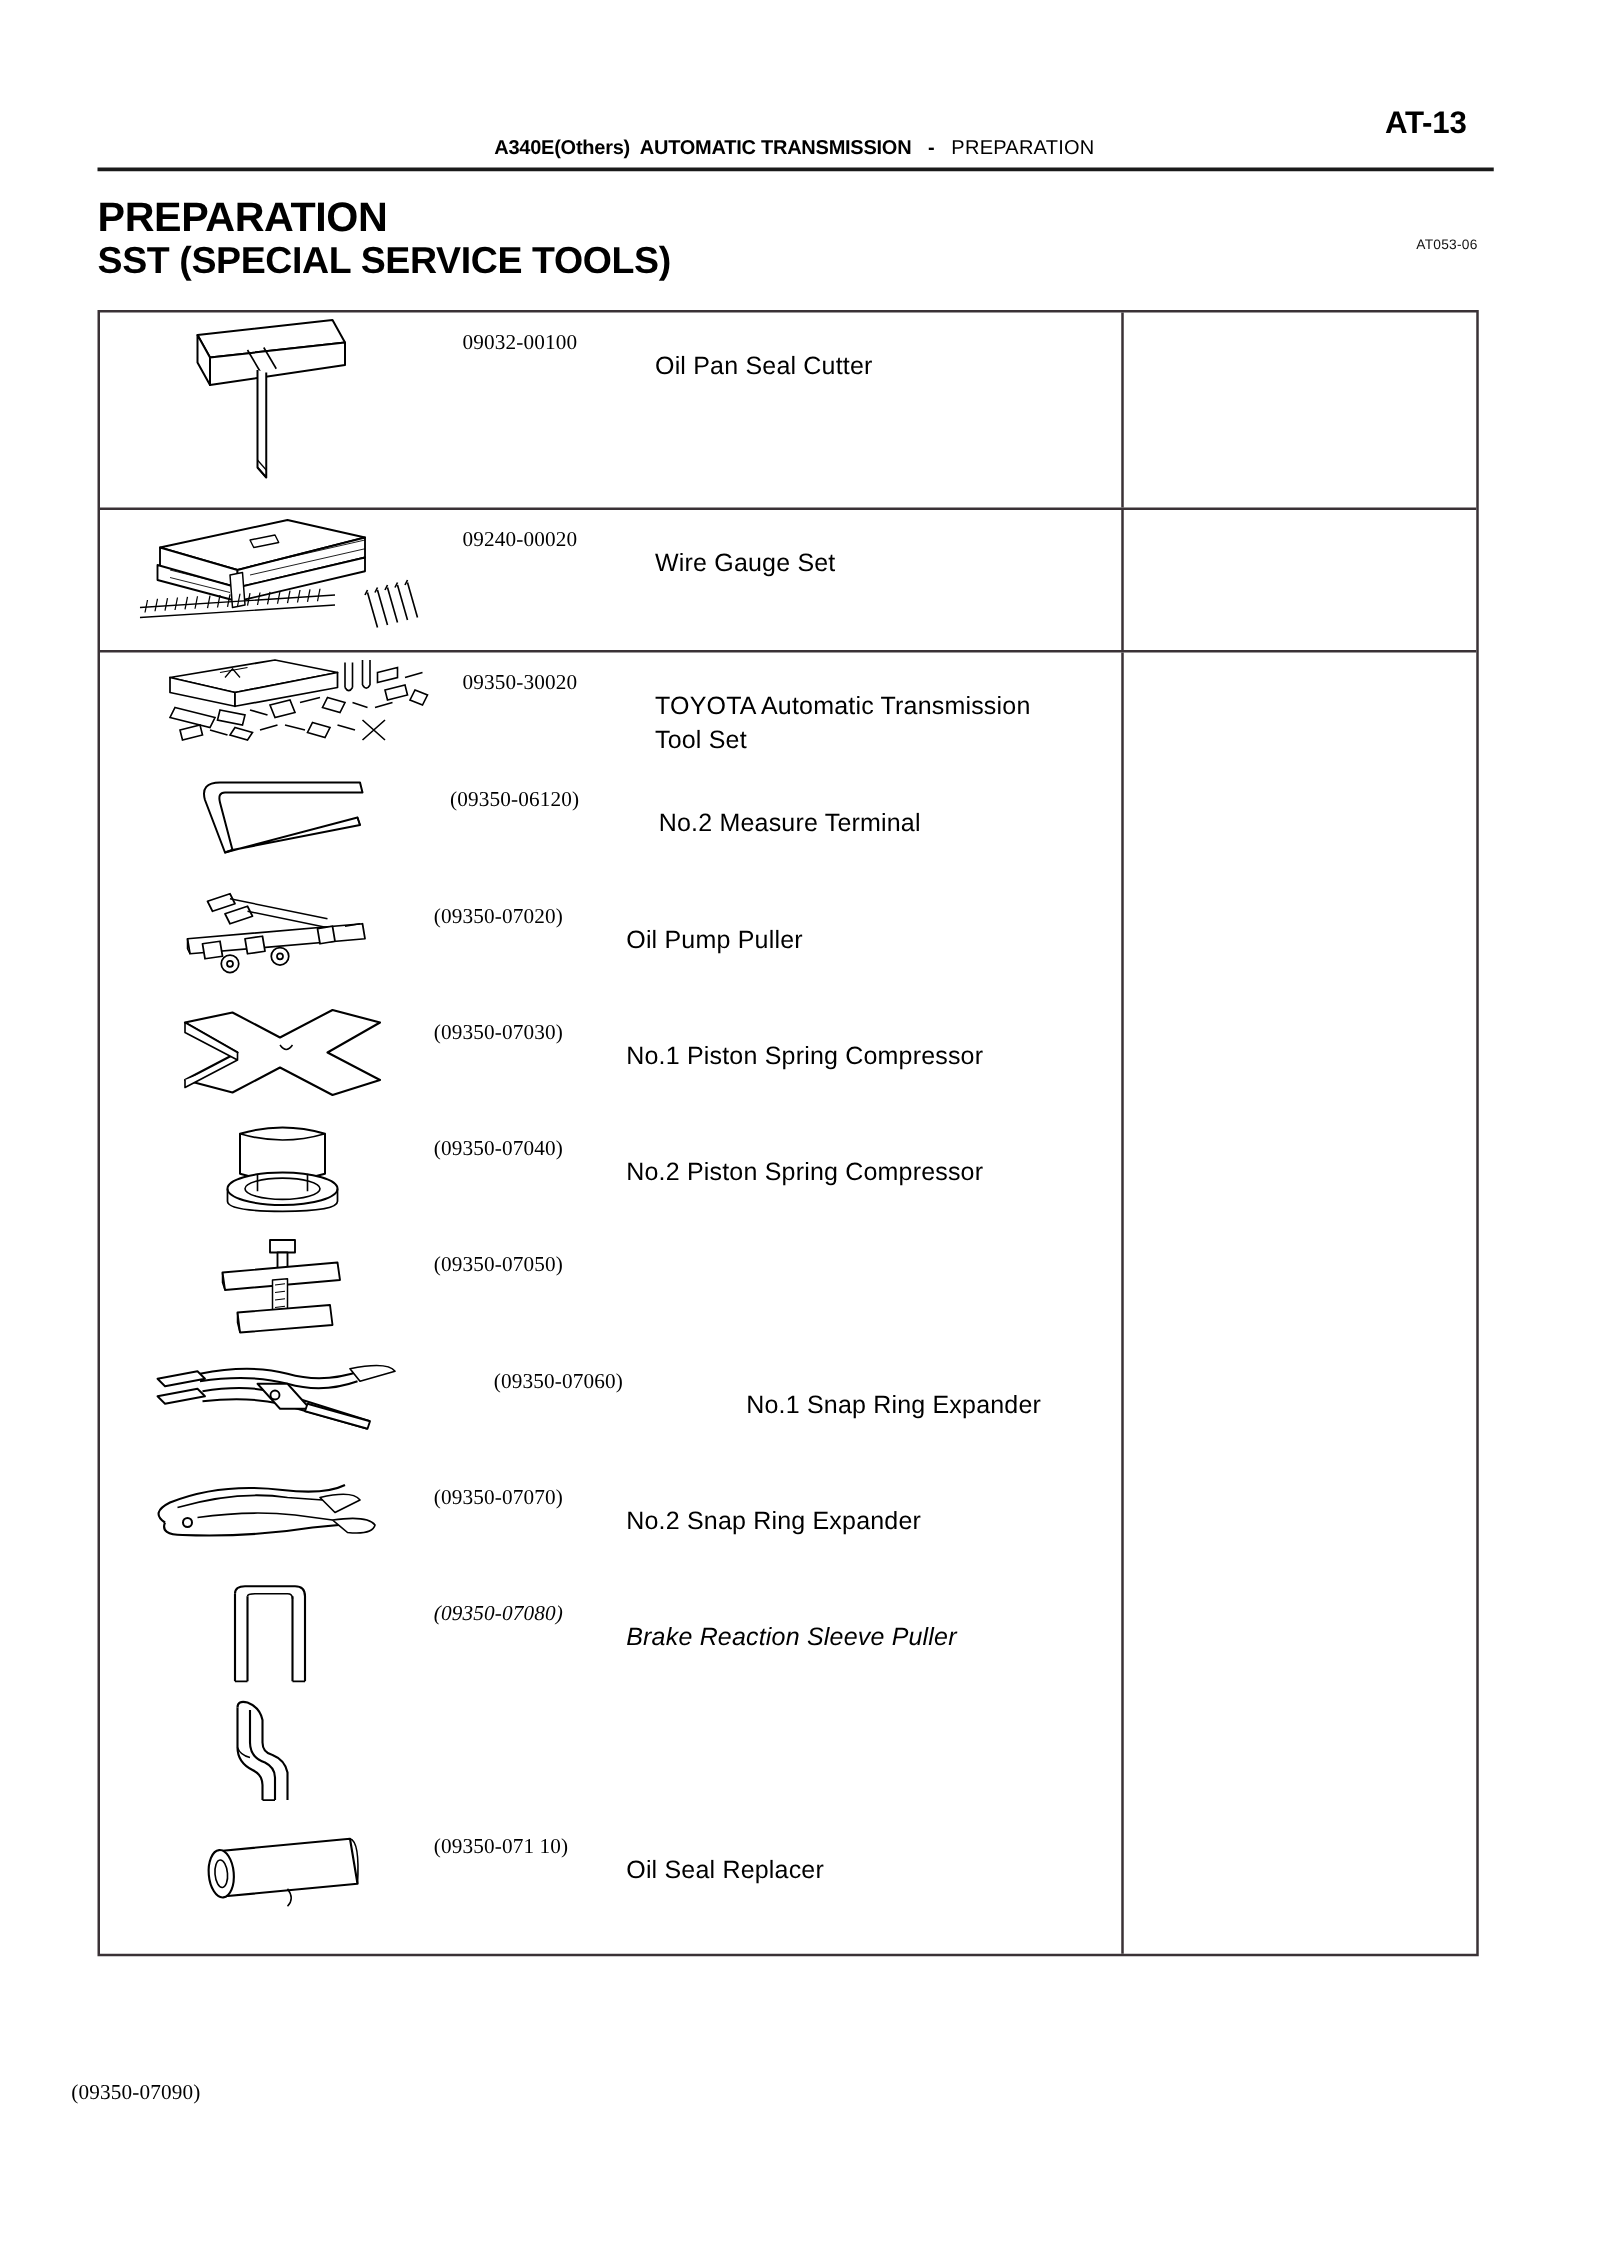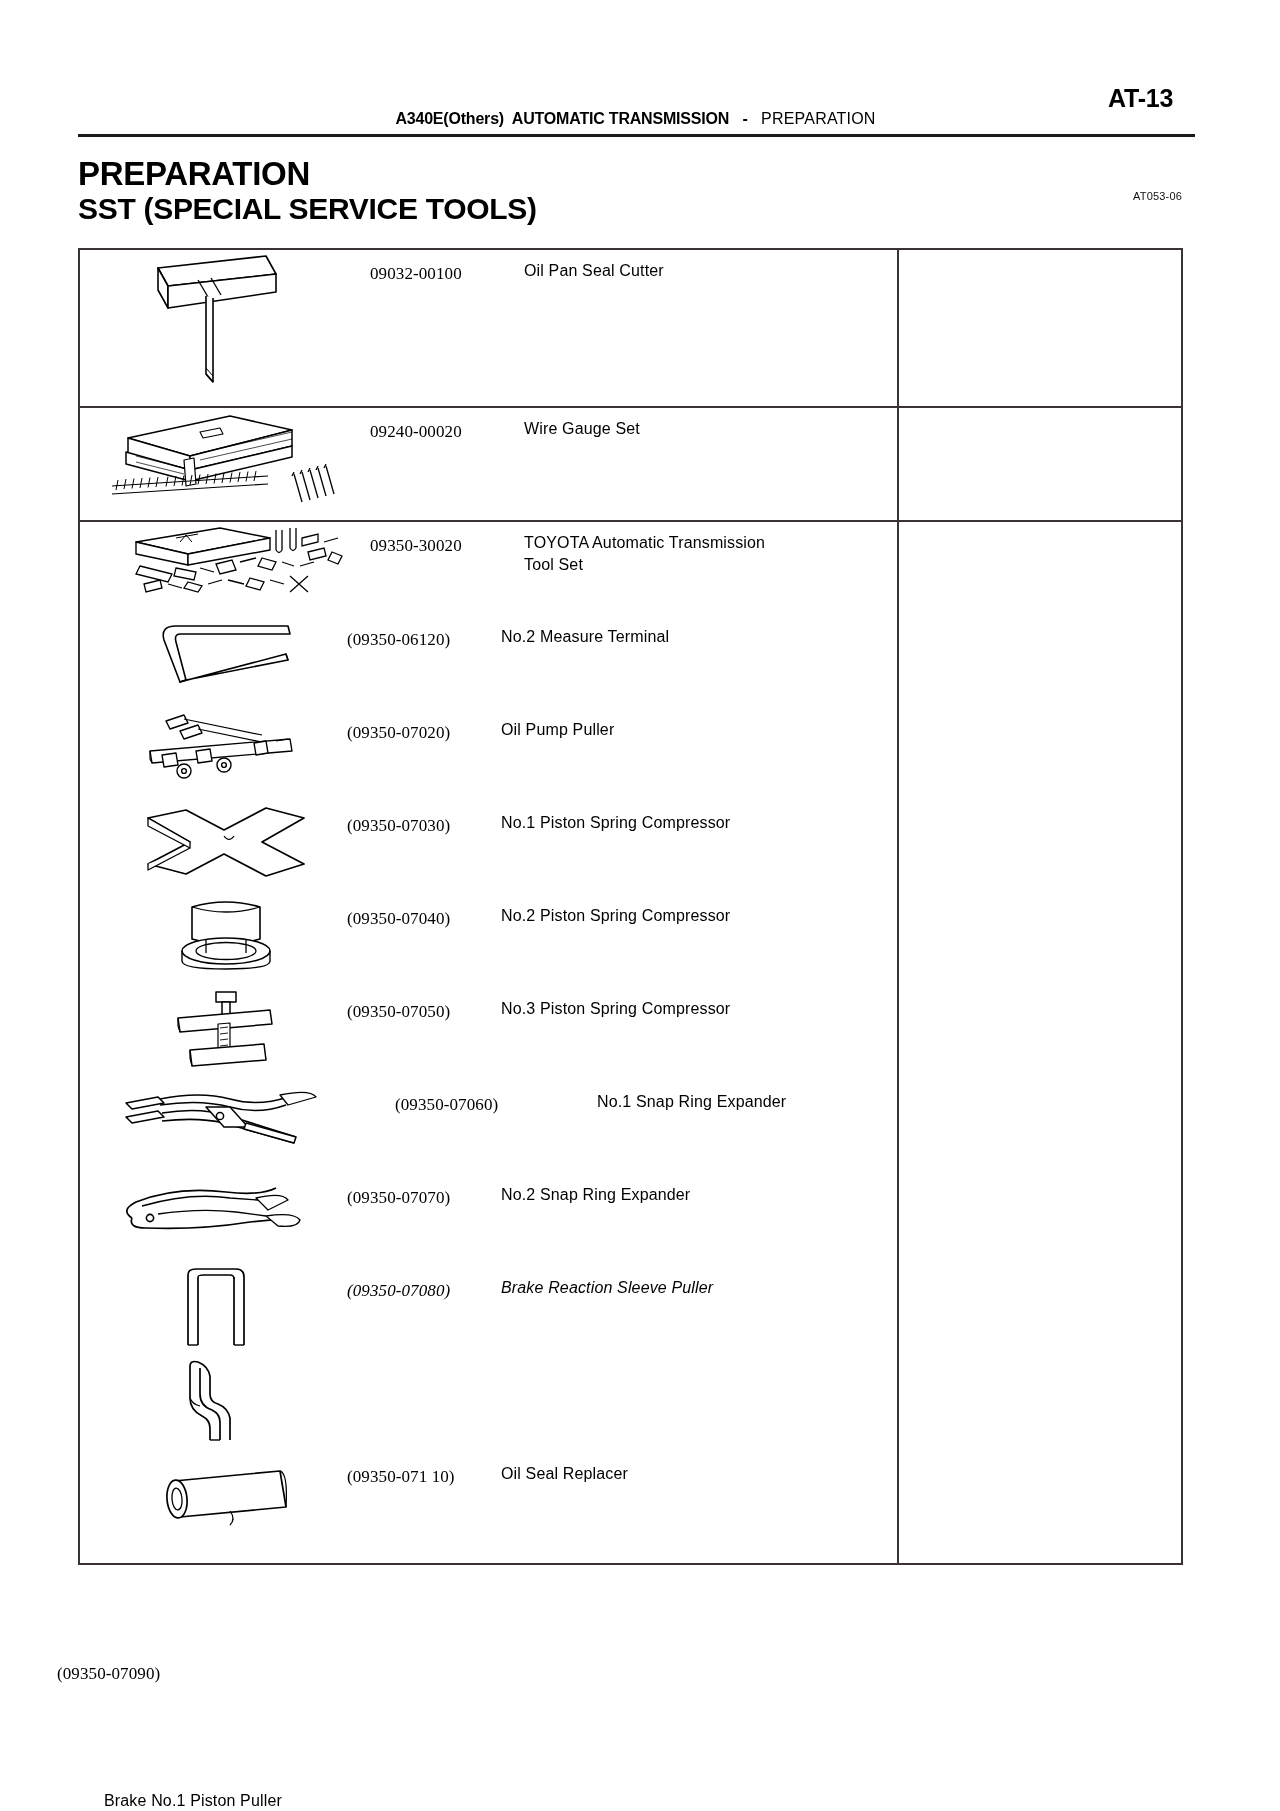--- a/index.html
+++ b/index.html
@@ -130,24 +130,24 @@
     box-sizing: border-box;
   }
   .partno.sub {
     width: 130px;
     flex: 0 0 130px;
     margin-left: -23px;
     padding-left: 0;
   }
   .desc {
     flex: 1 1 auto;
-    font-size: 16px;
+    font-size: 20px;
     line-height: 1.35;
     letter-spacing: 0.15px;
-    padding-top: 10px;
+    padding-top: 30px;
     padding-left: 24px;
     box-sizing: border-box;
   }
   .desc .l2 { display: block; }
 </style>
 </head>
 <body>
 
 <div class="page">
 
@@ -302,21 +302,21 @@
                 </g>
               </svg>
             </div>
             <div class="partno">09350-30020</div>
             <div class="desc">
               <span>TOYOTA Automatic Transmission</span>
               <span class="l2">Tool Set</span>
             </div>
           </div>
 
-          <div class="item" style="height:93px;">
+          <div class="item" style="height:93px;gap:13px;">
             <div class="fig">
               <svg width="290" height="90" viewBox="0 0 290 90">
                 <g fill="none" stroke="#000" stroke-width="1.6" stroke-linejoin="round" stroke-linecap="round">
                   <path d="M84 24 Q80 10 96 10 L208 10 L210 18 L100 18 Q94 18 96 26 L106 64 L100 66 Z" fill="#fff"></path>
                   <path d="M100 66 L106 64 L208 44 L206 38 Z" fill="#fff"></path>
                   <path d="M206 38 L208 44" stroke-width="1.2"></path>
                 </g>
               </svg>
             </div>
             <div class="partno sub">(09350-06120)</div>
@@ -398,23 +398,20 @@
                   <path d="M98 30 L190 22 L192 36 L100 44 Z" fill="#fff"></path>
                   <path d="M98 30 L98 38 L100 44" stroke-width="1.2"></path>
                   <path d="M138 36 L150 35 L150 66 L138 67 Z" fill="#fff" stroke-width="1.2"></path>
                   <path d="M140 40 L148 39 M140 46 L148 45 M140 52 L148 51 M140 58 L148 57" stroke-width="0.9"></path>
                   <path d="M110 62 L184 56 L186 72 L112 78 Z" fill="#fff"></path>
                   <path d="M110 62 L110 70 L112 78" stroke-width="1.2"></path>
                 </g>
               </svg>
             </div>
             <div class="partno sub">(09350-07050)</div>
-            <div class="desc">
-              <span>No.3 Piston Spring Compressor</span>
-            </div>
           </div>
 
           <div class="item" style="height:93px;gap:48px;">
             <div class="fig">
               <svg width="290" height="90" viewBox="0 0 290 90">
                 <g fill="none" stroke="#000" stroke-width="1.5" stroke-linejoin="round">
                   <path d="M46 22 L78 16 L84 22 L52 28 Z" fill="#fff"></path>
                   <path d="M46 36 L78 30 L84 36 L52 42 Z" fill="#fff"></path>
                   <path d="M80 18 Q120 10 150 18 Q178 26 208 16" stroke-width="1.6"></path>
                   <path d="M80 24 Q120 18 150 26 Q178 34 206 24" stroke-width="1.6"></path>

